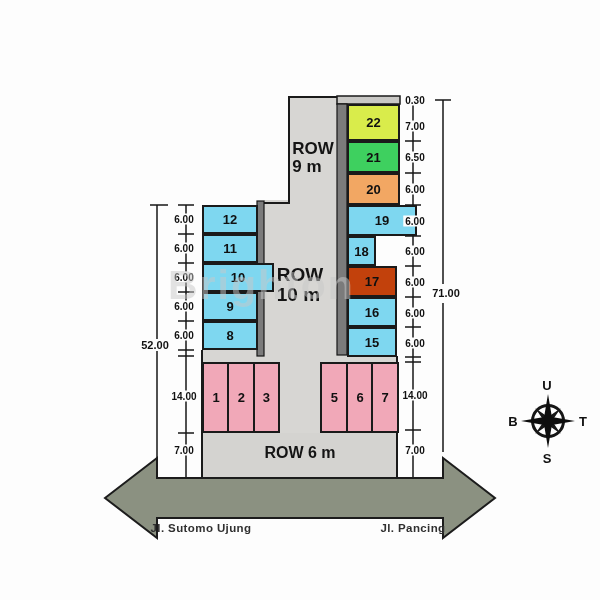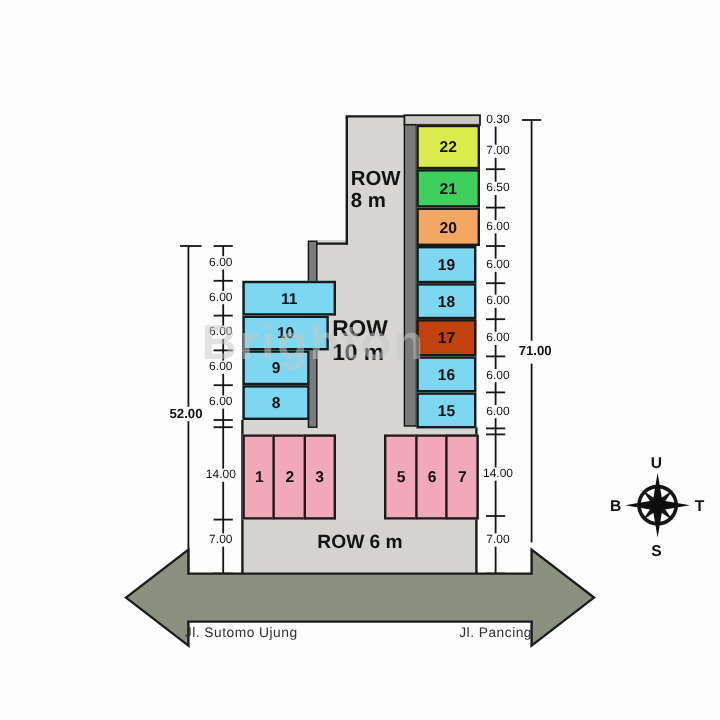--- a/index.html
+++ b/index.html
@@ -20,31 +20,31 @@
   .lot.thin-r{border-right-width:1px;}
   .roadlabel{
     position:absolute;z-index:20;color:#141414;
     font-weight:bold;line-height:1.05;transform:translate(-50%,-50%);
   }
   .roadlabel.r6{font-size:17px;}
   .roadlabel.r10{font-size:19px;}
   .roadlabel.r7{font-size:16px;white-space:nowrap;}
   .dimlabel{
     position:absolute;z-index:30;background:#fdfdfd;padding:0 2px;
-    font-size:10px;font-weight:normal;color:#111;transform:translate(-50%,-50%);
+    font-size:10px;font-weight:bold;color:#111;transform:translate(-50%,-50%);
     white-space:nowrap;
   }
   .dimtotal{
     position:absolute;z-index:30;background:#fdfdfd;padding:0 2px;
     font-size:11px;font-weight:bold;color:#111;transform:translate(-50%,-50%);
     white-space:nowrap;
   }
   .street{
     position:absolute;z-index:20;font-size:11.5px;color:#303030;
-    letter-spacing:0.4px;transform:translate(-50%,-50%);white-space:nowrap;
+    letter-spacing:0.4px;transform:translate(-50%,-50%);white-space:nowrap;font-weight:bold;
   }
   .watermark{
     position:absolute;left:168px;top:262px;z-index:35;font-size:41px;
     font-weight:bold;color:#c9c9c9;opacity:0.5;letter-spacing:2px;
     pointer-events:none;
   }
   .compass-letter{font-size:13px;font-weight:bold;fill:#111;
     font-family:"Liberation Sans",sans-serif;}
 </style>
 </head>
@@ -119,44 +119,45 @@
       <polygon points="548,394 551.9,417.1 575,421 551.9,424.9 548,448 544.1,424.9 521,421 544.1,417.1" fill="#0d0d0d"></polygon>
       <text x="547" y="390" text-anchor="middle" class="compass-letter">U</text>
       <text x="583" y="426" text-anchor="middle" class="compass-letter">T</text>
       <text x="547" y="463" text-anchor="middle" class="compass-letter">S</text>
       <text x="513" y="426" text-anchor="middle" class="compass-letter">B</text>
     </g>
   </svg>
 
   <div class="roadlabel r6" style="left:313px;top:158px;">
     <div>ROW</div>
-    <div>8 m</div>
+    <div>9 m</div>
   </div>
   <div class="roadlabel r10" style="left:300px;top:285px;">
     <div>ROW</div>
     <div>10 m</div>
   </div>
   <div class="roadlabel r7" style="left:300px;top:453px;">ROW 6 m</div>
 
   <div class="dimtotal" style="left:155px;top:345px;">52.00</div>
   <div class="dimtotal" style="left:446px;top:293px;">71.00</div>
 
   <div class="street" style="left:201px;top:528px;">Jl. Sutomo Ujung</div>
   <div class="street" style="left:413px;top:528px;">Jl. Pancing</div>
 
   <div class="watermark">Brighton</div>
 <div class="lot" style="left: 347px; top: 104px; width: 53px; height: 37px; background: rgb(217, 236, 75);">22</div>
     <div class="lot" style="left: 347px; top: 141px; width: 53px; height: 32px; background: rgb(62, 208, 95);">21</div>
     <div class="lot" style="left: 347px; top: 173px; width: 53px; height: 32px; background: rgb(242, 167, 99);">20</div>
-    <div class="lot" style="left: 202px; top: 234px; width: 78px; height: 29px; background: rgb(126, 215, 240);">11</div>
+    <div class="lot" style="left: 202px; top: 205px; width: 56px; height: 29px; background: rgb(126, 215, 240);">12</div>
+    <div class="lot" style="left: 202px; top: 234px; width: 56px; height: 29px; background: rgb(126, 215, 240);">11</div>
     <div class="lot" style="left: 202px; top: 263px; width: 72px; height: 29px; background: rgb(126, 215, 240);">10</div>
     <div class="lot" style="left: 202px; top: 292px; width: 56px; height: 29px; background: rgb(126, 215, 240);">9</div>
     <div class="lot" style="left: 202px; top: 321px; width: 56px; height: 29px; background: rgb(126, 215, 240);">8</div>
-    <div class="lot" style="left: 347px; top: 205px; width: 50px; height: 31px; background: rgb(126, 215, 240);">19</div>
-    <div class="lot" style="left: 347px; top: 236px; width: 50px; height: 30px; background: rgb(126, 215, 240);">18</div>
+    <div class="lot" style="left: 347px; top: 205px; width: 70px; height: 31px; background: rgb(126, 215, 240);">19</div>
+    <div class="lot" style="left: 347px; top: 236px; width: 29px; height: 30px; background: rgb(126, 215, 240);">18</div>
     <div class="lot" style="left: 347px; top: 266px; width: 50px; height: 31px; background: #c2410c;">17</div>
     <div class="lot" style="left: 347px; top: 297px; width: 50px; height: 30px; background: rgb(126, 215, 240);">16</div>
     <div class="lot" style="left: 347px; top: 327px; width: 50px; height: 30px; background: rgb(126, 215, 240);">15</div>
     <div class="lot thin-r" style="left: 202px; top: 362px; width: 27.3px; height: 71px; background: rgb(241, 168, 184);">1</div>
     <div class="lot thin-r" style="left: 227.3px; top: 362px; width: 27.3px; height: 71px; background: rgb(241, 168, 184);">2</div>
     <div class="lot" style="left: 252.6px; top: 362px; width: 27.3px; height: 71px; background: rgb(241, 168, 184);">3</div>
     <div class="lot thin-r" style="left: 320px; top: 362px; width: 27.7px; height: 71px; background: rgb(241, 168, 184);">5</div>
     <div class="lot thin-r" style="left: 345.7px; top: 362px; width: 27.7px; height: 71px; background: rgb(241, 168, 184);">6</div>
     <div class="lot" style="left: 371.4px; top: 362px; width: 27.7px; height: 71px; background: rgb(241, 168, 184);">7</div>
     <div class="dimlabel" style="left: 184px; top: 219px;">6.00</div>

